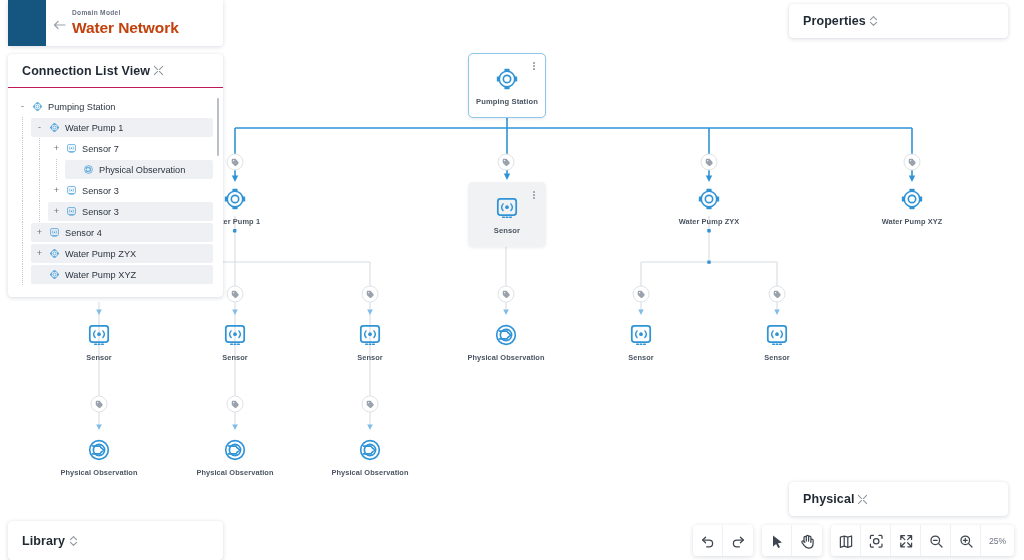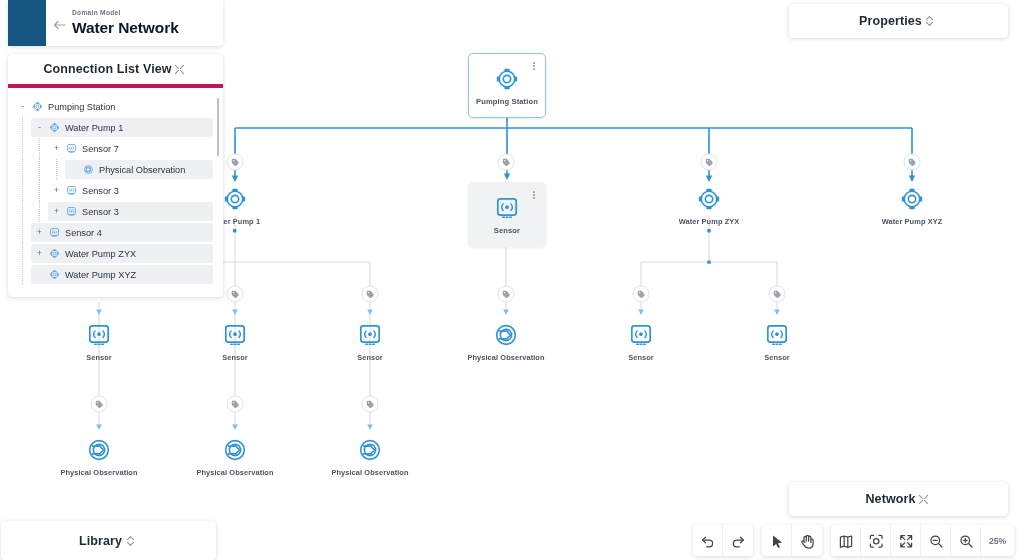--- a/index.html
+++ b/index.html
@@ -79,21 +79,21 @@
 
   
   .panel {
     position: absolute;
     background: #ffffff;
     border-radius: 4px;
     box-shadow: 0 1px 4px rgba(20,40,70,.16), 0 0 1px rgba(20,40,70,.10);
   }
   .panel-head {
     display: flex; align-items: center;
-    justify-content: center;
+    justify-content: flex-start;
     padding: 0 14px;
   }
   .panel-title {
     font-size: 12.5px;
     font-weight: bold;
     color: #1f2933;
     letter-spacing: .1px;
   }
   .panel-btn {
     width: 16px; height: 16px;
@@ -128,31 +128,31 @@
   #header .eyebrow {
     font-size: 6.6px;
     color: #6b7280;
     font-weight: bold;
     letter-spacing: .3px;
     margin-bottom: 3px;
   }
   #header .mtitle {
     font-size: 15.5px;
     font-weight: bold;
-    color: #0f172a;
+    color: #c2410c;
     letter-spacing: -.1px;
   }
 
   
   #tree-panel {
     left: 8px; top: 54px;
     width: 215px; height: 243px;
     overflow: hidden;
   }
-  #tree-panel .panel-head { height: 34px; border-bottom: 4px solid #be185d; }
+  #tree-panel .panel-head { height: 34px; border-bottom: 1px solid #be185d; }
   #tree-body {
     position: relative;
     height: 209px;
     padding: 8px 0 0 0;
     overflow: hidden;
   }
   .trow {
     position: relative;
     height: 21px;
     display: flex; align-items: center;
@@ -190,21 +190,21 @@
   }
   #tree-scroll {
     position: absolute;
     right: 4px; top: 10px;
     width: 2px; height: 58px;
     background: #b9bfc7;
     border-radius: 1px;
   }
 
   
-  #library { left: 1px; top: 521px; width: 215px; height: 39px; }
+  #library { left: 8px; top: 521px; width: 215px; height: 39px; }
   #library .panel-head { height: 39px; }
   #properties { left: 789px; top: 4px; width: 219px; height: 34px; }
   #properties .panel-head { height: 34px; }
   #metadata { left: 789px; top: 482px; width: 219px; height: 34px; }
   #metadata .panel-head { height: 34px; }
 
   
   #toolbar {
     position: absolute;
     left: 693px; top: 525px;
@@ -224,21 +224,21 @@
     display: flex; align-items: center; justify-content: center;
     color: #3f4650;
     border-right: 1px solid #eef0f2;
   }
   .tbtn:last-child { border-right: none; }
   .tbtn svg { display: block; }
   .zoomlabel {
     display: flex; align-items: center; justify-content: center;
     padding: 0 8px;
     font-size: 8.6px;
-    font-weight: bold;
+    font-weight: normal;
     color: #6b7280;
   }
 </style>
 </head>
 <body>
 
 <div id="canvas">
 
   <svg id="edges" width="1024" height="560">
 
@@ -711,21 +711,21 @@
     <span class="panel-btn">
       <svg width="9" height="12" viewBox="0 0 9 12" fill="none" stroke="#8b949e" stroke-width="1.1" stroke-linecap="round" stroke-linejoin="round">
           <path d="M1.5 4.6 4.5 1.6 7.5 4.6M1.5 7.4 4.5 10.4 7.5 7.4"></path>
         </svg>
     </span>
   </div>
 </div>
 
 <div class="panel" id="metadata">
   <div class="panel-head">
-    <span class="panel-title">Network</span>
+    <span class="panel-title">Physical</span>
     <span class="panel-btn">
       <svg width="11" height="11" viewBox="0 0 12 12" fill="none" stroke="#8b949e" stroke-width="1.1" stroke-linecap="round" stroke-linejoin="round">
         <path d="M1.5 1.5 5 5M10.5 1.5 7 5M1.5 10.5 5 7M10.5 10.5 7 7"></path>
       </svg>
     </span>
   </div>
 </div>
 
 <div id="toolbar">
     <div class="tgroup">

